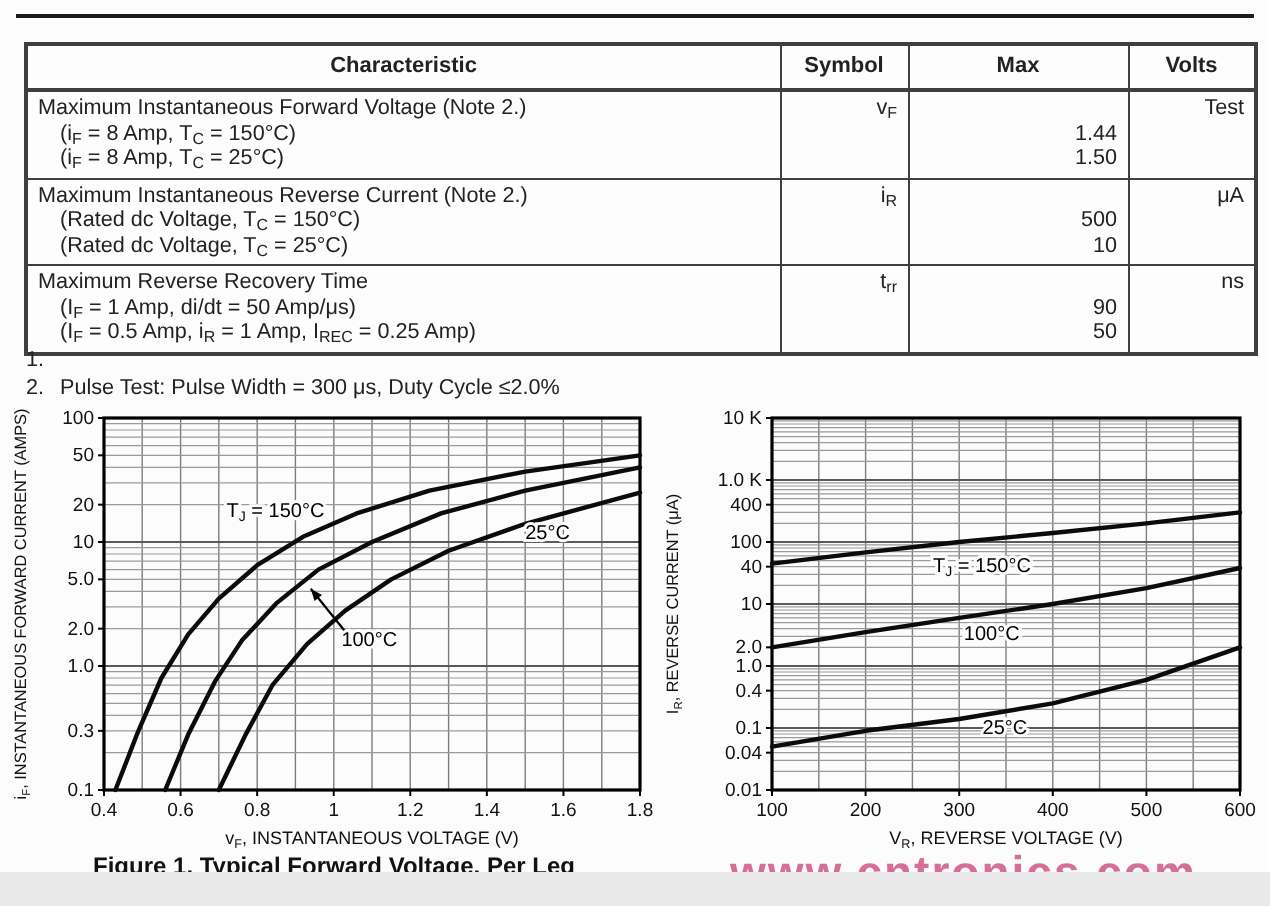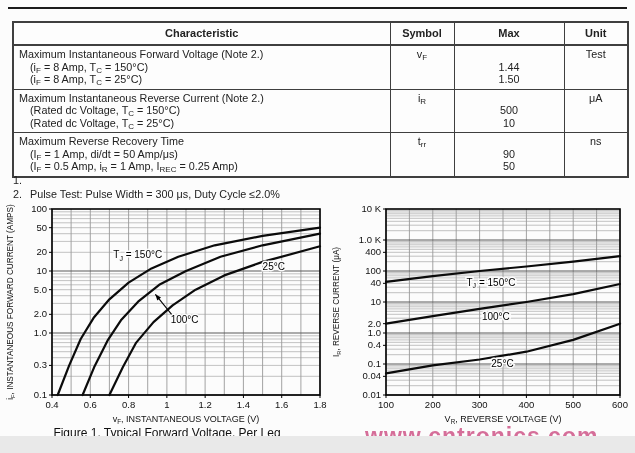--- a/index.html
+++ b/index.html
@@ -7,31 +7,31 @@
   body{font-family:"Liberation Sans",sans-serif;-webkit-font-smoothing:antialiased}
   .page{position:relative;width:635px;height:436px;background:#fcfcfc;overflow:hidden;color:#1a1a1a;margin:0 auto}
   .top-rule{position:absolute;left:8px;top:7px;width:619px;height:2px;background:#1c1c1c}
   table.spec{position:absolute;left:12px;top:21px;width:615px;border-collapse:collapse;table-layout:fixed;
              font-size:10.8px;line-height:12.5px;color:#222;background:#fdfdfd}
   table.spec,table.spec th,table.spec td{border:1px solid #3f3f3f}
   table.spec{border-width:2px}
   table.spec th{font-size:11px;font-weight:bold;text-align:center;padding:4px 3px;line-height:13px;border-bottom-width:2px}
   table.spec td{vertical-align:top;padding:2px 5px 3px 5px}
   .col-char{width:377px}.col-sym{width:64px}.col-max{width:110px}.col-unit{width:64px}
-  td.c{text-align:center}
+  td.c{text-align:right}
   .cond{padding-left:11px}
   .spacer{height:12.5px}
   sub{font-size:8px;line-height:0;vertical-align:-2px;letter-spacing:0}
   .notes{position:absolute;left:13px;top:173px;font-size:10.8px;line-height:14px;color:#222}
   .note-row{display:flex}
   .note-num{width:17px;flex:none}
   .figure{position:absolute}
   #fig1{left:4px;top:203px;width:326px}
   #fig2{left:330px;top:203px;width:302px}
-  .caption{font-weight:normal;font-size:12px;text-align:center;margin-top:1px;color:#111;white-space:nowrap}
+  .caption{font-weight:bold;font-size:12px;text-align:center;margin-top:1px;color:#111;white-space:nowrap}
   .chart-box{line-height:0}
   .watermark{position:absolute;left:365px;top:423px;font-size:23px;letter-spacing:1px;white-space:nowrap;
              font-weight:bold;opacity:.62;pointer-events:none}
 </style>
 </head>
 <body>
 
 <div class="page">
 
   <div class="top-rule"></div>
@@ -41,21 +41,21 @@
       <col class="col-char">
         <col class="col-sym">
         <col class="col-max">
         <col class="col-unit">
     </colgroup>
     <thead>
       <tr>
         <th>Characteristic</th>
         <th>Symbol</th>
         <th>Max</th>
-        <th>Unit</th>
+        <th>Volts</th>
       </tr>
     </thead>
     <tbody>
       <tr>
         <td>
           <div>Maximum Instantaneous Forward Voltage (Note 2.)</div>
           <div class="cond">(i<sub>F</sub> = 8 Amp, T<sub>C</sub> = 150°C)</div>
           <div class="cond">(i<sub>F</sub> = 8 Amp, T<sub>C</sub> = 25°C)</div>
         </td>
         <td class="c">

